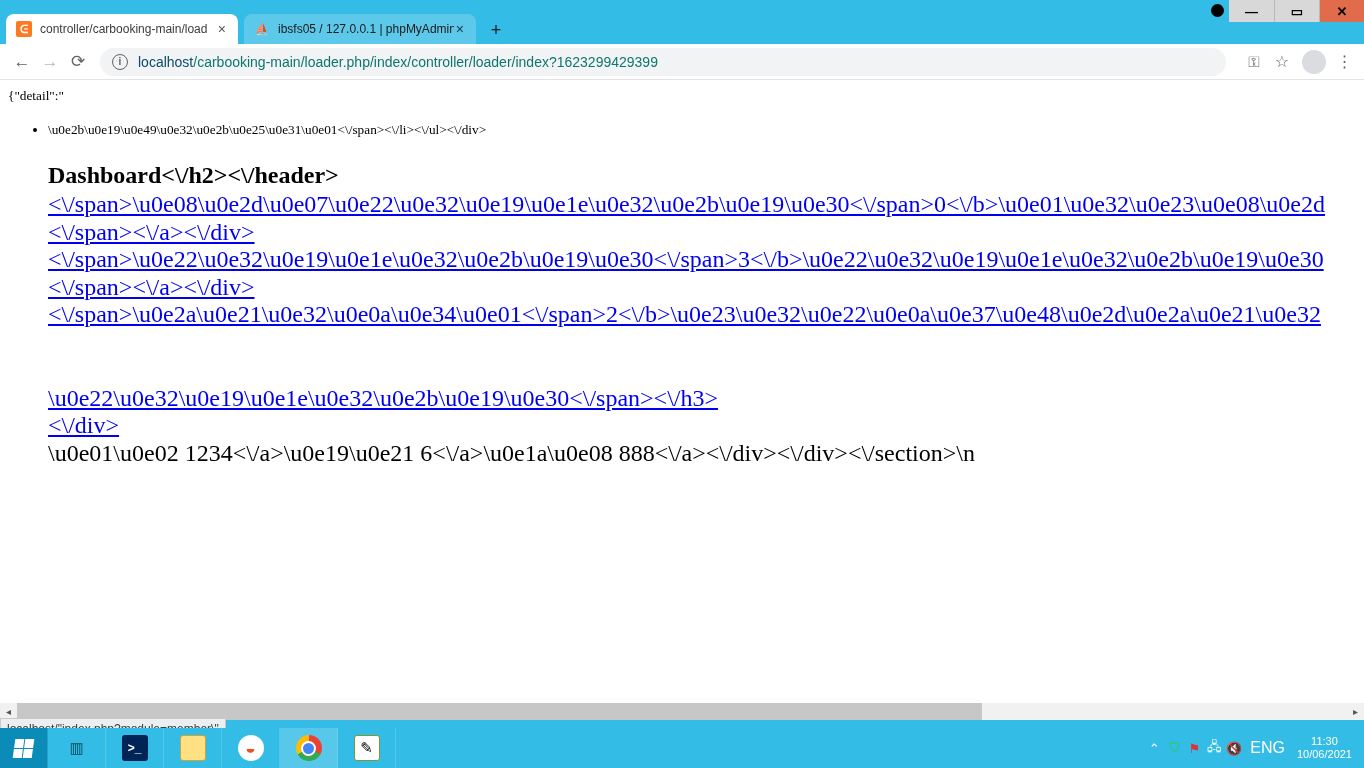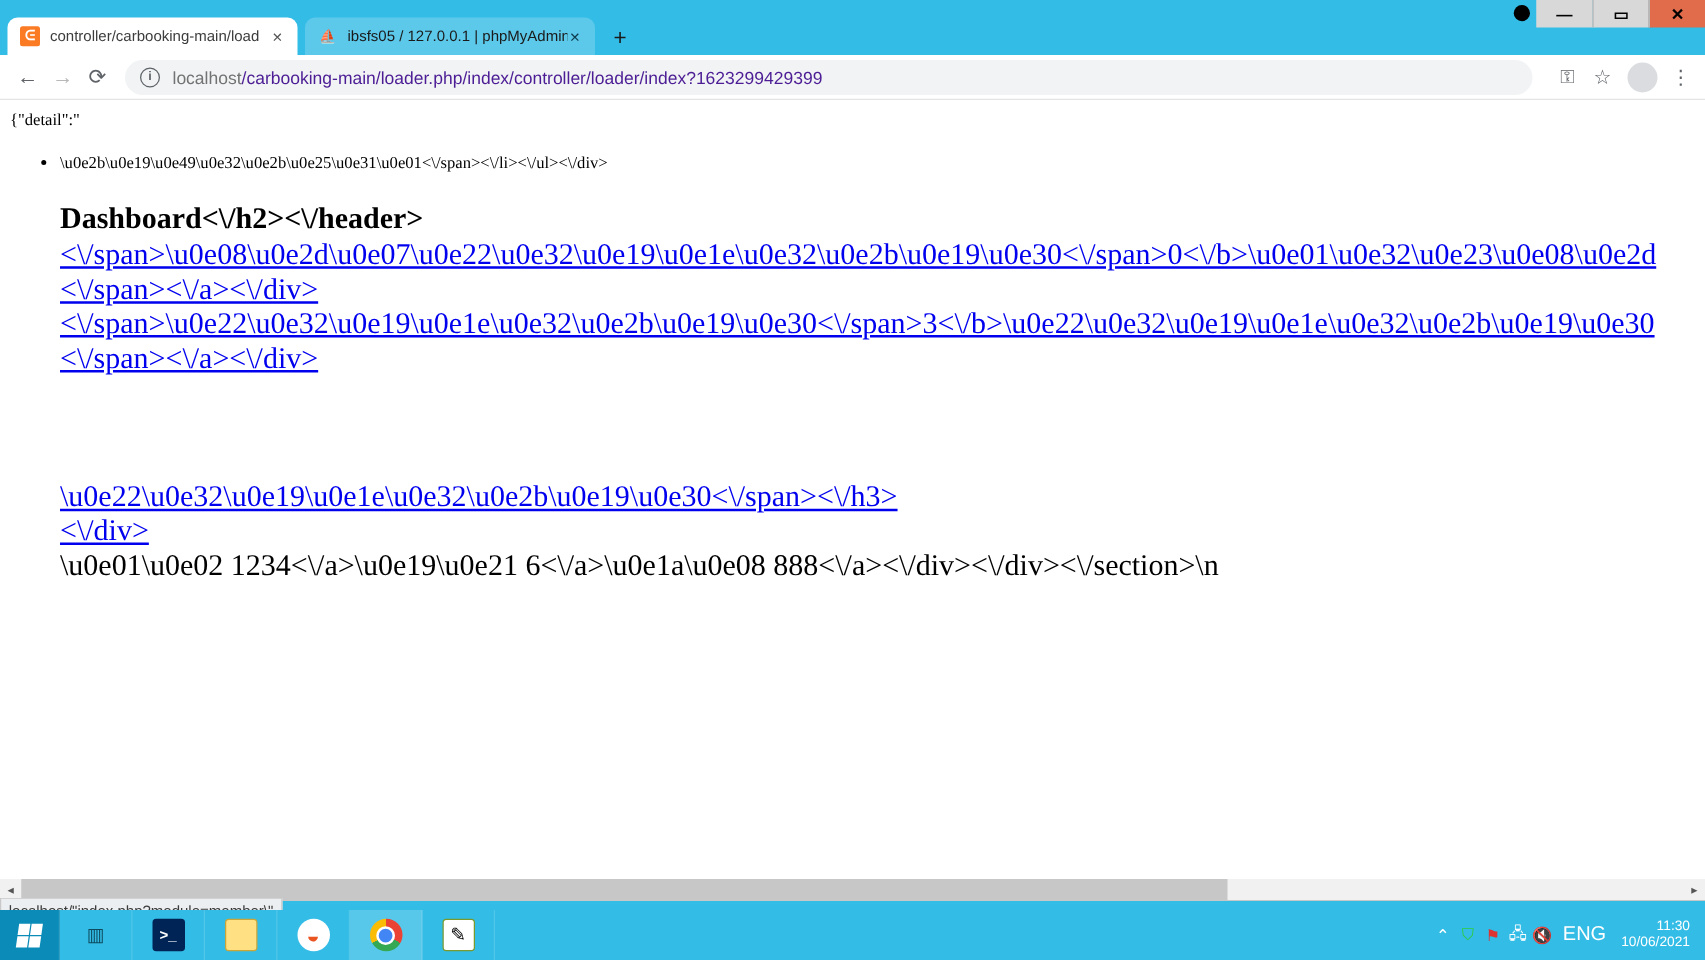--- a/index.html
+++ b/index.html
@@ -19,22 +19,22 @@
   .fav-pma{color:#d98f00;font-size:14px}
   .tab .title{flex:1;white-space:nowrap;overflow:hidden;text-overflow:clip}
   .tab .close{font-size:14px;color:#555;padding:0 2px}
   .tab.inactive .close{color:#0e3b4b}
   .newtab{width:28px;height:28px;display:flex;align-items:center;justify-content:center;font-size:18px;color:#1a1a1a}
   .toolbar{height:36px;background:#fff;display:flex;align-items:center;padding:0 8px;border-bottom:1px solid #e3e3e3}
   .nav-ico{width:28px;height:28px;display:flex;align-items:center;justify-content:center;color:#5f6368;font-size:17px}
   .nav-ico.dis{color:#b8b8b8}
   .omnibox{flex:1;height:28px;background:#f1f3f4;border-radius:14px;margin:0 8px;display:flex;align-items:center;padding:0 12px;font-size:14px;color:#202124}
   .omni-info{width:16px;height:16px;border:1.5px solid #5f6368;border-radius:50%;display:flex;align-items:center;justify-content:center;font-size:10px;font-weight:700;margin-right:10px;color:#5f6368}
-  .omni-host{color:#737373}
-  .omni-path{color:#4c1d95}
+  .omni-host{color:#0c4a6e}
+  .omni-path{color:#0f766e}
   .key-ico{font-size:15px;color:#5f6368;margin-left:6px}
   .star-ico{font-size:16px;color:#5f6368}
   .avatar{width:24px;height:24px;border-radius:50%;background:#dadce0;margin:0 6px}
   .menu-ico{font-size:16px;color:#5f6368;letter-spacing:-1px;width:24px;text-align:center}
   .viewport{height:640px;background:#fff;overflow:auto;position:relative;font-family:"Times New Roman",Times,serif}
   .vp-inner{width:1800px;padding:8px}
   .top-text{font-size:13.3px;color:#000}
   ul.bullet{list-style:disc;margin:18px 0 0 40px}
   ul.bullet li{font-size:13.3px;color:#000}
   .content{margin-left:40px;margin-top:24px}
@@ -59,21 +59,21 @@
   .ico-updater{background:#fff;border-radius:50%}
   .ico-updater span{color:#e95420;font-size:18px}
   .ico-chrome{width:26px;height:26px;border-radius:50%;background:conic-gradient(#ea4335 0 120deg,#34a853 120deg 240deg,#fbbc05 240deg 360deg);display:flex;align-items:center;justify-content:center}
   .ico-chrome::after{content:"";width:11px;height:11px;border-radius:50%;background:#4285f4;border:2.5px solid #fff}
   .ico-npp{background:#fff;border:1px solid #7a9a2e}
   .tray{margin-left:auto;display:flex;align-items:center;height:40px;padding-right:6px;color:#fff}
   .tray .ic{width:20px;text-align:center;font-size:13px;color:#fff}
   .tray .ic.green{color:#2ecc40}
   .tray .ic.red{color:#d33}
   .tray .lang{font-size:16px;margin:0 6px}
-  .tray .clock{font-size:11px;text-align:right;line-height:1.15;margin:0 6px}
+  .tray .clock{font-size:11px;text-align:center;line-height:1.15;margin:0 6px}
   .tb-active{background:rgba(255,255,255,.18)}
 </style>
 </head>
 <body>
 
 <div class="titlebar"></div>
 <div class="round-dot"></div>
 <div class="win-btns">
   <div class="win-btn win-min">—</div>
   <div class="win-btn win-max">▭</div>
@@ -115,21 +115,21 @@
     <ul class="bullet">
       <li>\u0e2b\u0e19\u0e49\u0e32\u0e2b\u0e25\u0e31\u0e01&lt;\/span&gt;&lt;\/li&gt;&lt;\/ul&gt;&lt;\/div&gt;</li>
     </ul>
     <div class="content">
       <div class="h2line">Dashboard&lt;\/h2&gt;&lt;\/header&gt;</div>
       <div class="linkblk">
         <span>&lt;\/span&gt;\u0e08\u0e2d\u0e07\u0e22\u0e32\u0e19\u0e1e\u0e32\u0e2b\u0e19\u0e30&lt;\/span&gt;0&lt;\/b&gt;\u0e01\u0e32\u0e23\u0e08\u0e2d</span><br>
         <span>&lt;\/span&gt;&lt;\/a&gt;&lt;\/div&gt;</span><br>
         <span>&lt;\/span&gt;\u0e22\u0e32\u0e19\u0e1e\u0e32\u0e2b\u0e19\u0e30&lt;\/span&gt;3&lt;\/b&gt;\u0e22\u0e32\u0e19\u0e1e\u0e32\u0e2b\u0e19\u0e30</span><br>
         <span>&lt;\/span&gt;&lt;\/a&gt;&lt;\/div&gt;</span><br>
-        <br>
+        <span>&lt;\/span&gt;\u0e2a\u0e21\u0e32\u0e0a\u0e34\u0e01&lt;\/span&gt;2&lt;\/b&gt;\u0e23\u0e32\u0e22\u0e0a\u0e37\u0e48\u0e2d\u0e2a\u0e21\u0e32</span><br>
       </div>
       <div class="linkblk2">
         <br>
         <span>\u0e22\u0e32\u0e19\u0e1e\u0e32\u0e2b\u0e19\u0e30&lt;\/span&gt;&lt;\/h3&gt;</span><br>
         <span>&lt;\/div&gt;</span>
       </div>
       <div class="plain-big">\u0e01\u0e02 1234&lt;\/a&gt;\u0e19\u0e21 6&lt;\/a&gt;\u0e1a\u0e08 888&lt;\/a&gt;&lt;\/div&gt;&lt;\/div&gt;&lt;\/section&gt;\n</div>
     </div>
   </div>
 </div>

